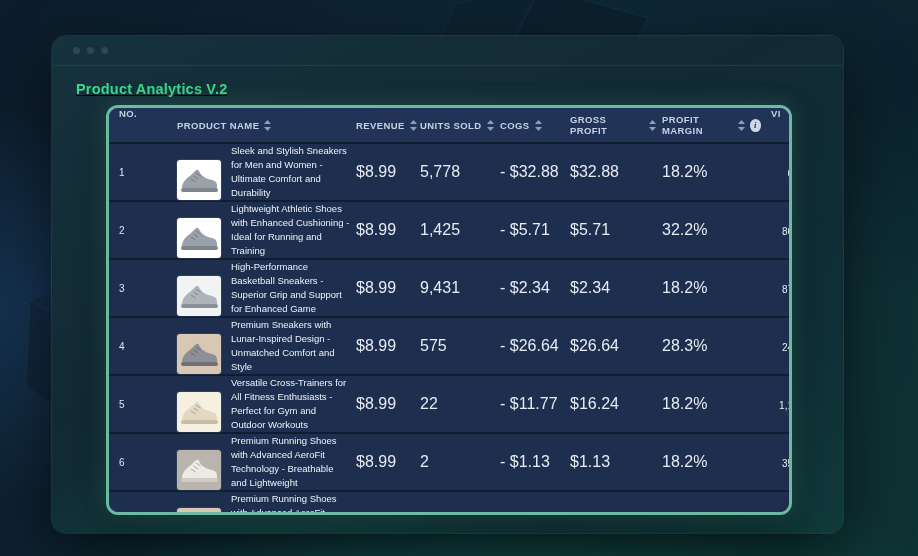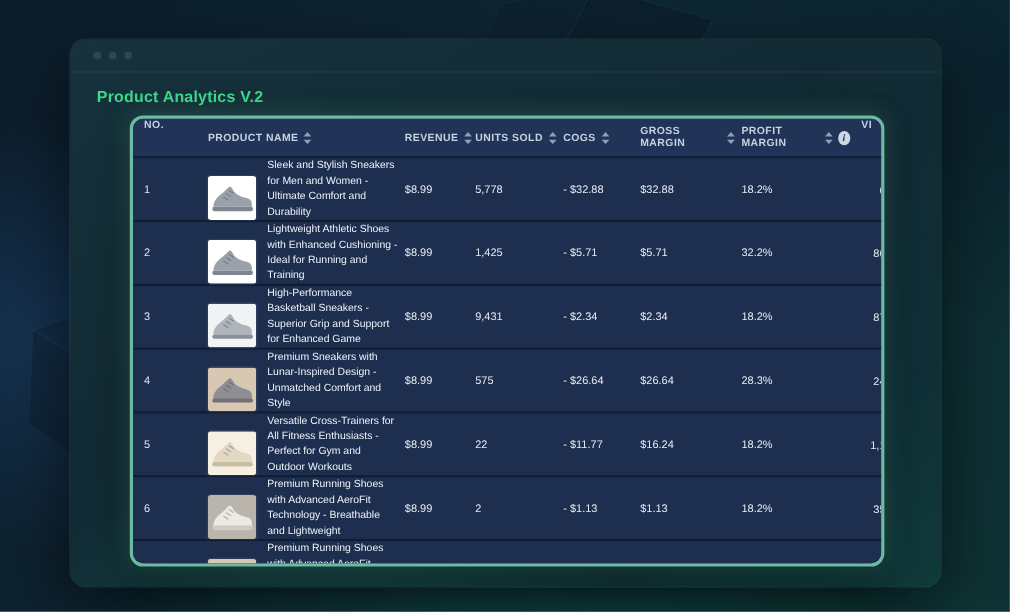--- a/index.html
+++ b/index.html
@@ -8,26 +8,27 @@
     font-family:"Liberation Sans","DejaVu Sans",sans-serif;
     background:
       radial-gradient(620px 320px at 6% 55%, rgba(42,92,158,0.32), transparent 62%),
       radial-gradient(760px 280px at 52% 110%, rgba(30,185,146,0.30), transparent 62%),
       radial-gradient(520px 320px at 102% 14%, rgba(8,26,40,0.65), transparent 70%),
       linear-gradient(118deg,#0c1c2a 0%,#0e2634 48%,#0e3334 100%);
   }
   .decor{position:absolute;inset:0;pointer-events:none;}
   
   .window{
-    position:absolute;left:64px;top:36px;width:791px;height:497px;
+    position:absolute;left:52px;top:36px;width:791px;height:497px;
     border-radius:14px;
     background:
       radial-gradient(420px 200px at 28% 108%, rgba(32,160,128,0.20), transparent 70%),
       linear-gradient(152deg,#16323c 0%,#122a34 42%,#0f2f36 78%,#0f403d 115%);
     box-shadow:0 0 0 1px rgba(150,210,190,0.14), 0 24px 60px rgba(0,0,0,0.55);
+    text-decoration:underline;
   }
   .titlebar{height:29px;display:flex;align-items:center;gap:7px;padding-left:21px;
     border-bottom:1px solid rgba(255,255,255,0.07);}
   .dot{width:7px;height:7px;border-radius:50%;background:#334650;display:inline-block;}
   .apptitle{margin:15px 0 0 24px;font-size:14.5px;font-weight:bold;letter-spacing:0.2px;color:#3bda8c;}
   
   .tablewrap{
     position:absolute;left:54px;top:69px;width:680px;height:404px;
     border:3px solid #6cbaa2;border-radius:12px;overflow:hidden;
     background:#1e2e4e;
@@ -45,21 +46,21 @@
   .c-units{width:80px;padding-left:5px;box-sizing:border-box;}
   .c-cogs{width:70px;padding-left:5px;box-sizing:border-box;}
   .c-gross{width:92px;padding-left:5px;box-sizing:border-box;}
   .c-margin{width:104px;padding-left:5px;display:flex;align-items:center;gap:4px;box-sizing:border-box;}
   .c-views{width:48px;padding-left:10px;box-sizing:border-box;}
   .hcell{display:flex;align-items:center;gap:4px;}
   .sorticon svg{display:block;}
   .infoicon{width:13px;height:13px;border-radius:50%;background:#cdd7e6;color:#213458;
     font-size:9px;font-weight:bold;font-style:italic;display:inline-flex;align-items:center;justify-content:center;
     font-family:"Liberation Serif","DejaVu Serif",serif;}
-  .cell-num{font-size:10px;color:#e7ecf3;}
+  .cell-num{font-size:16px;color:#e7ecf3;}
   .rownum{font-size:10px;color:#dfe6ef;}
   .thumb{width:44px;height:40px;border-radius:3px;overflow:hidden;flex:0 0 44px;margin-right:10px;
     box-shadow:0 0 0 1px rgba(255,255,255,0.08);}
   .pname{font-size:9.5px;line-height:14px;color:#eef2f8;width:150px;}
   .frag{display:inline-block;width:22px;text-align:right;white-space:nowrap;font-size:10px;color:#e7ecf3;}
 </style>
 </head>
 <body>
 
 <svg class="decor" width="918" height="556" viewBox="0 0 918 556">
@@ -118,21 +119,21 @@
         <div class="td c-cogs hcell">
           <span>COGS</span>
           <span class="sorticon">
             <svg width="9" height="11" viewBox="0 0 9 11">
                 <path d="M4.5 0 L8 4 H1 Z" fill="#8ba0bf"></path>
                 <path d="M4.5 11 L8 7 H1 Z" fill="#8ba0bf"></path>
               </svg>
           </span>
         </div>
         <div class="td c-gross hcell">
-          <span>GROSS MARGIN</span>
+          <span>GROSS PROFIT</span>
           <span class="sorticon">
             <svg width="9" height="11" viewBox="0 0 9 11">
                 <path d="M4.5 0 L8 4 H1 Z" fill="#8ba0bf"></path>
                 <path d="M4.5 11 L8 7 H1 Z" fill="#8ba0bf"></path>
               </svg>
           </span>
         </div>
         <div class="td c-margin">
           <span>PROFIT MARGIN</span>
           <span class="sorticon">

